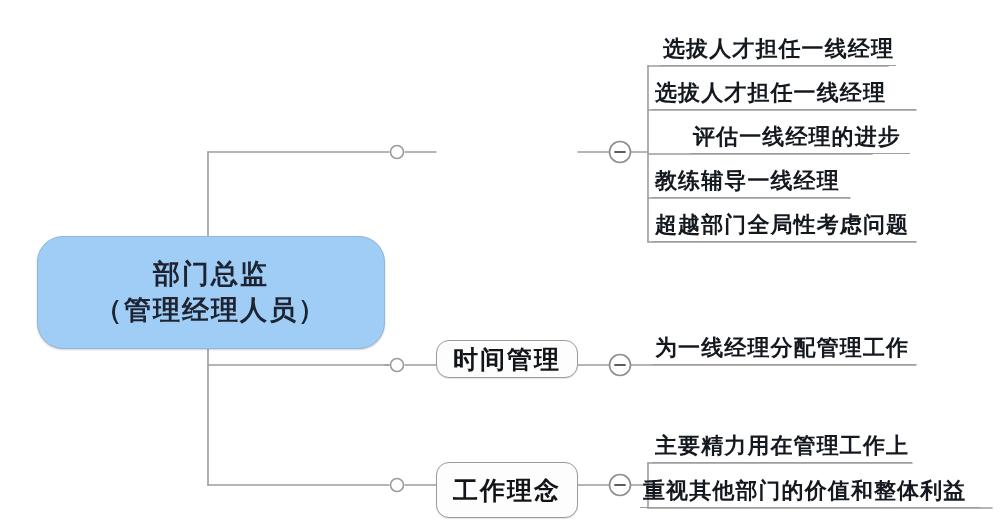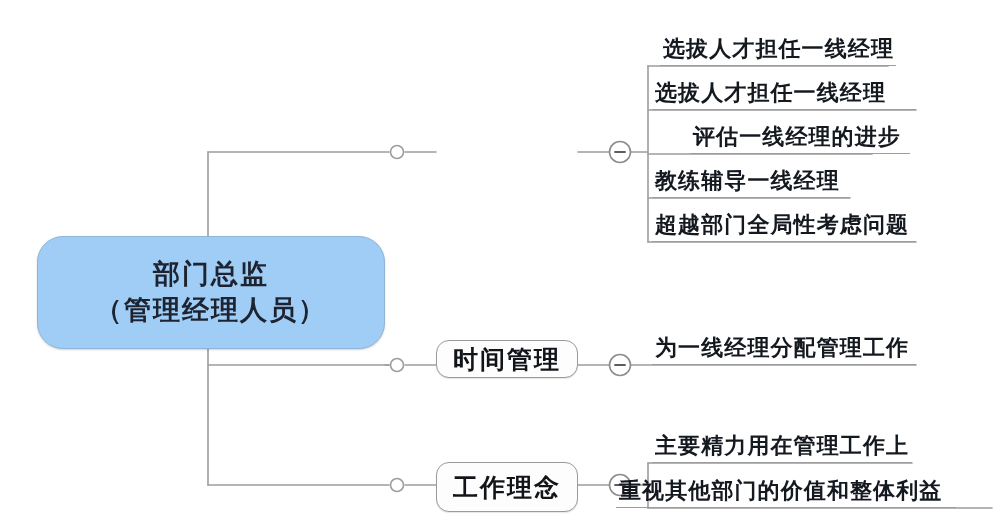--- a/index.html
+++ b/index.html
@@ -60,21 +60,21 @@
   }
   .branch-label{
     color:#111418;
     font-weight:bold;
     font-size:25px;
     letter-spacing:2px;
     white-space:nowrap;
   }
   #branch-0{ left:436px; top:127px; width:142px; height:50px; }
   #branch-1{ left:436px; top:340px; width:142px; height:38px; }
-  #branch-2{ left:436px; top:462px; width:142px; height:50px; }
+  #branch-2{ left:436px; top:462px; width:142px; height:56px; }
 
   
   .leaf{
     position:absolute;
     height:38px;
     display:flex;
     align-items:flex-end;
     border-bottom:1.3px solid #9d9d9d;
     box-sizing:border-box;
     white-space:nowrap;
@@ -199,17 +199,17 @@
     <span class="leaf-label">超越部门全局性考虑问题</span>
   </div>
 
   <div class="leaf" style="left:652px; top:327px; width:264px;">
     <span class="leaf-label">为一线经理分配管理工作</span>
   </div>
 
   <div class="leaf" style="left:652px; top:425px; width:260px;">
     <span class="leaf-label">主要精力用在管理工作上</span>
   </div>
-  <div class="leaf" style="left:616px; top:470px; width:340px;align-items:flex-end;">
+  <div class="leaf" style="left:640px; top:470px; width:340px;align-items:flex-end;">
     <span class="leaf-label">重视其他部门的价值和整体利益</span>
   </div>
 
 </div>
 
 </body></html>

